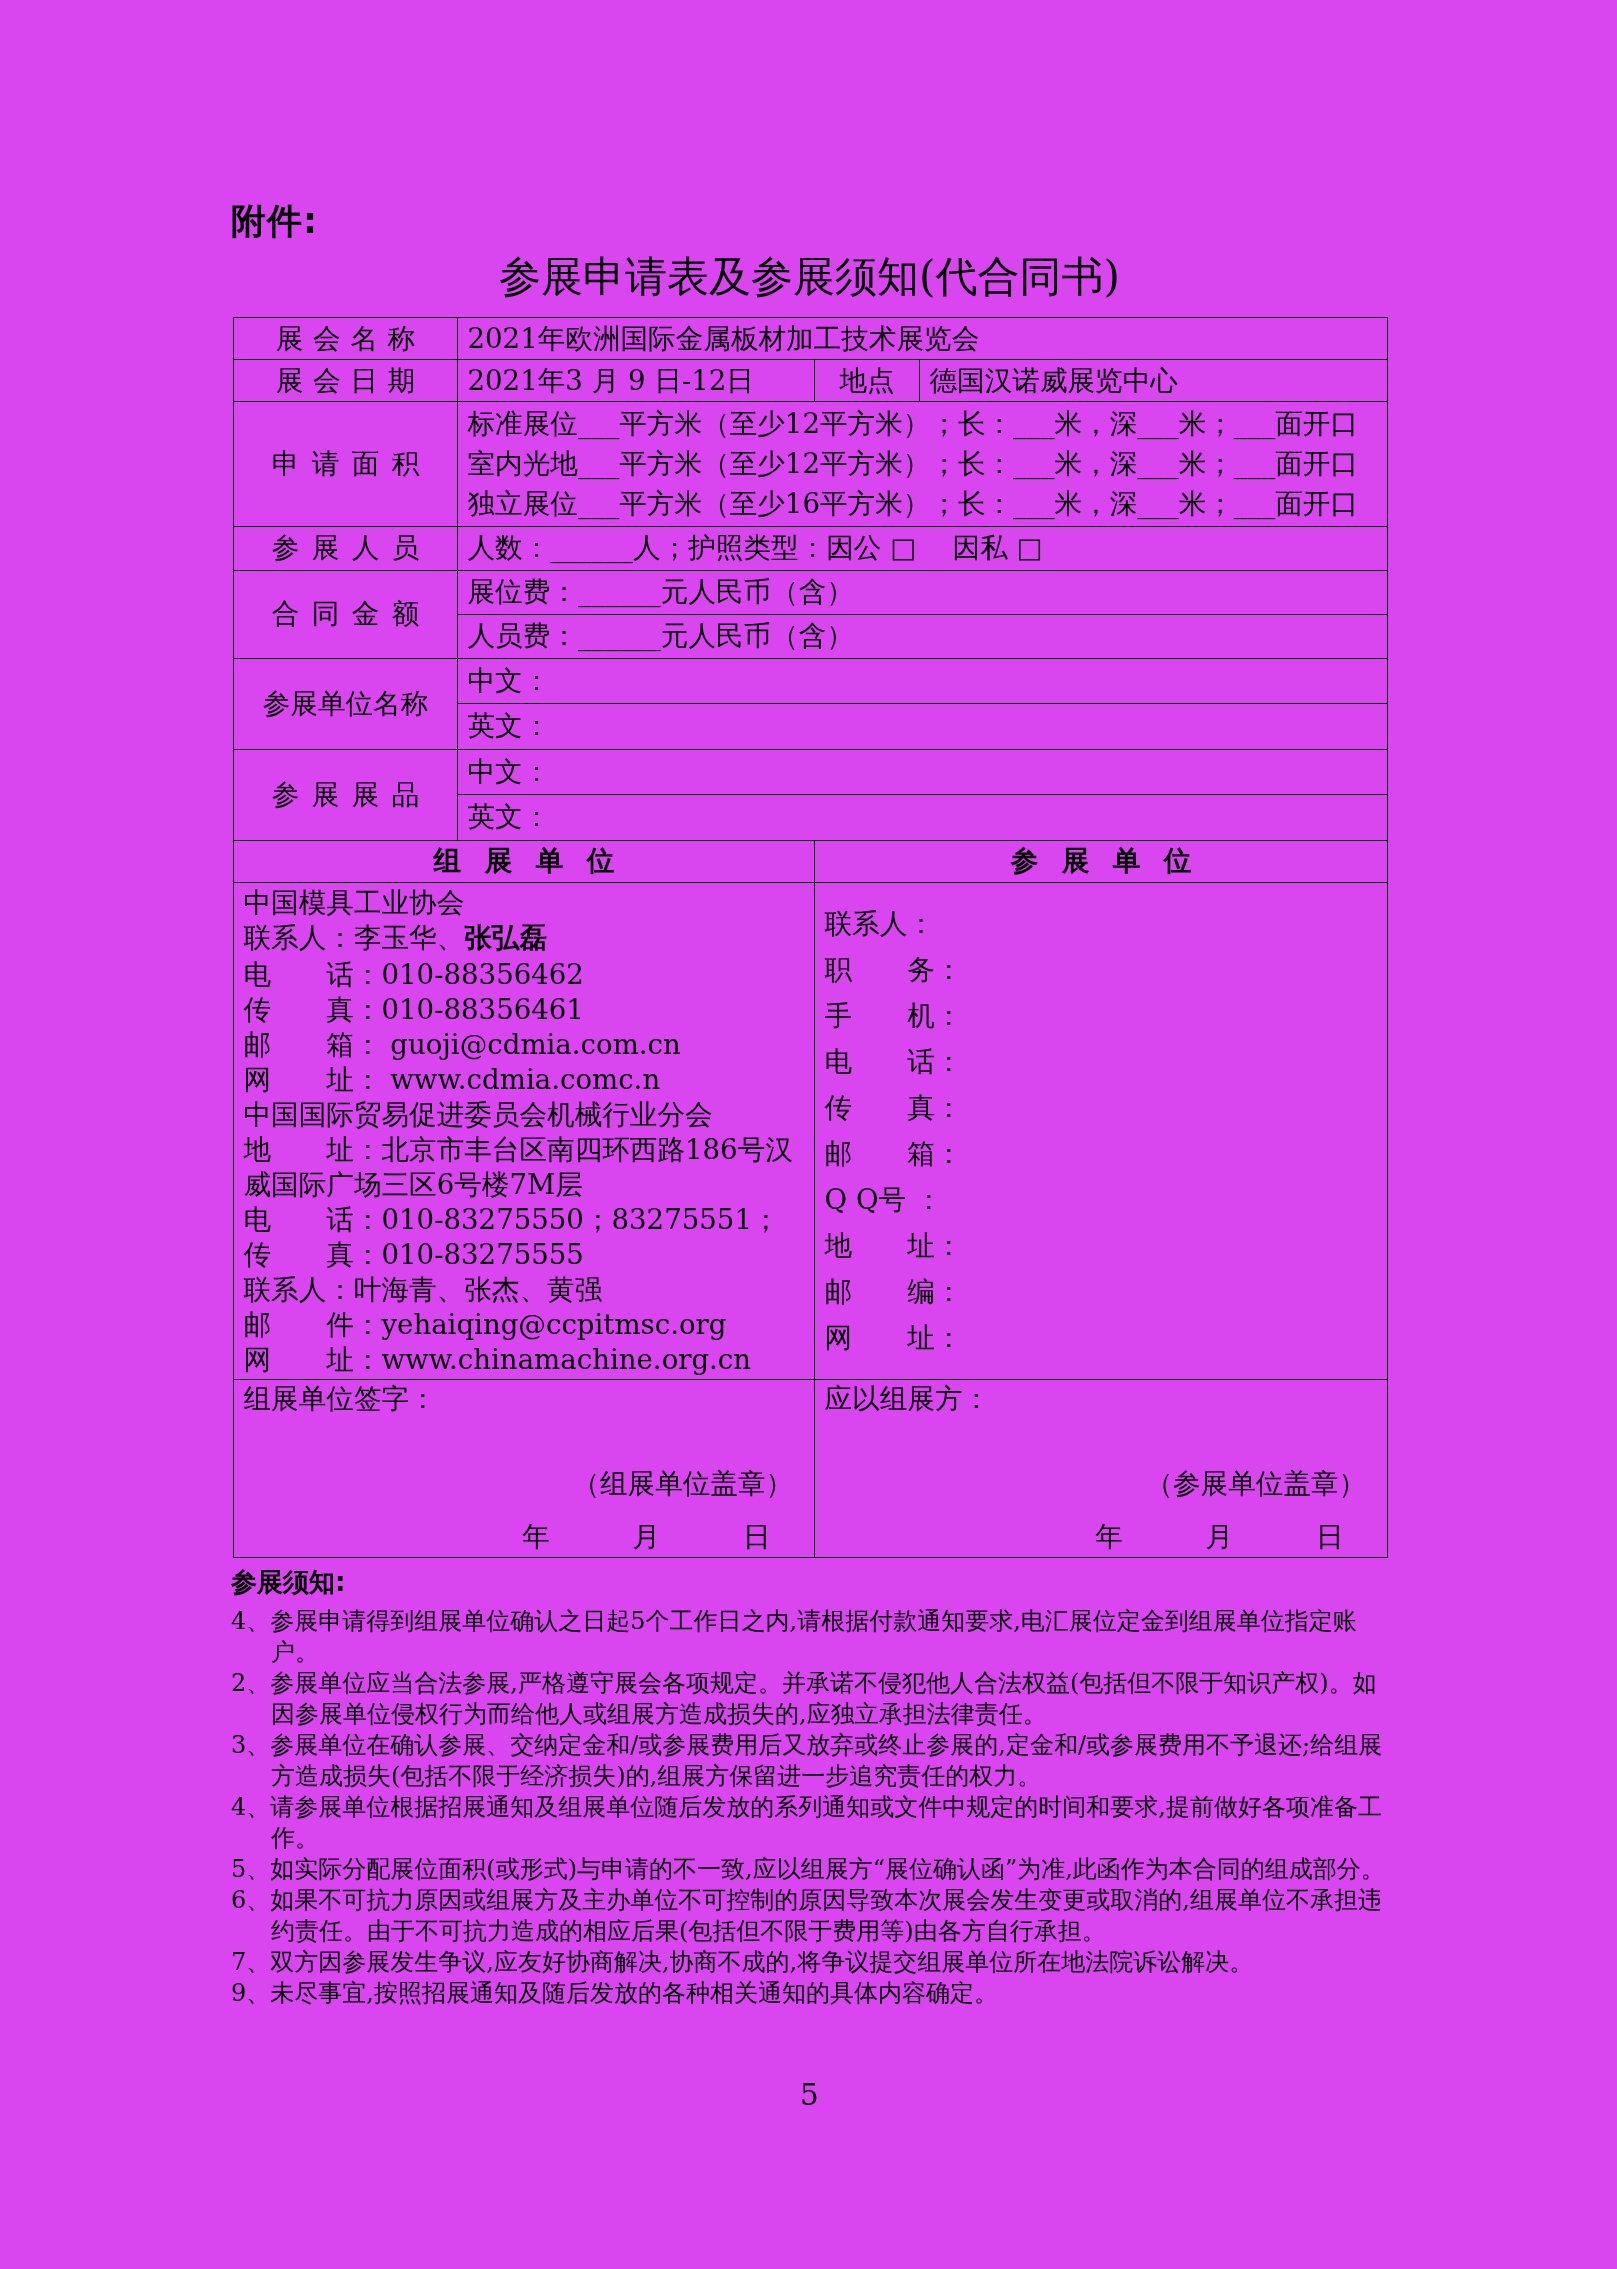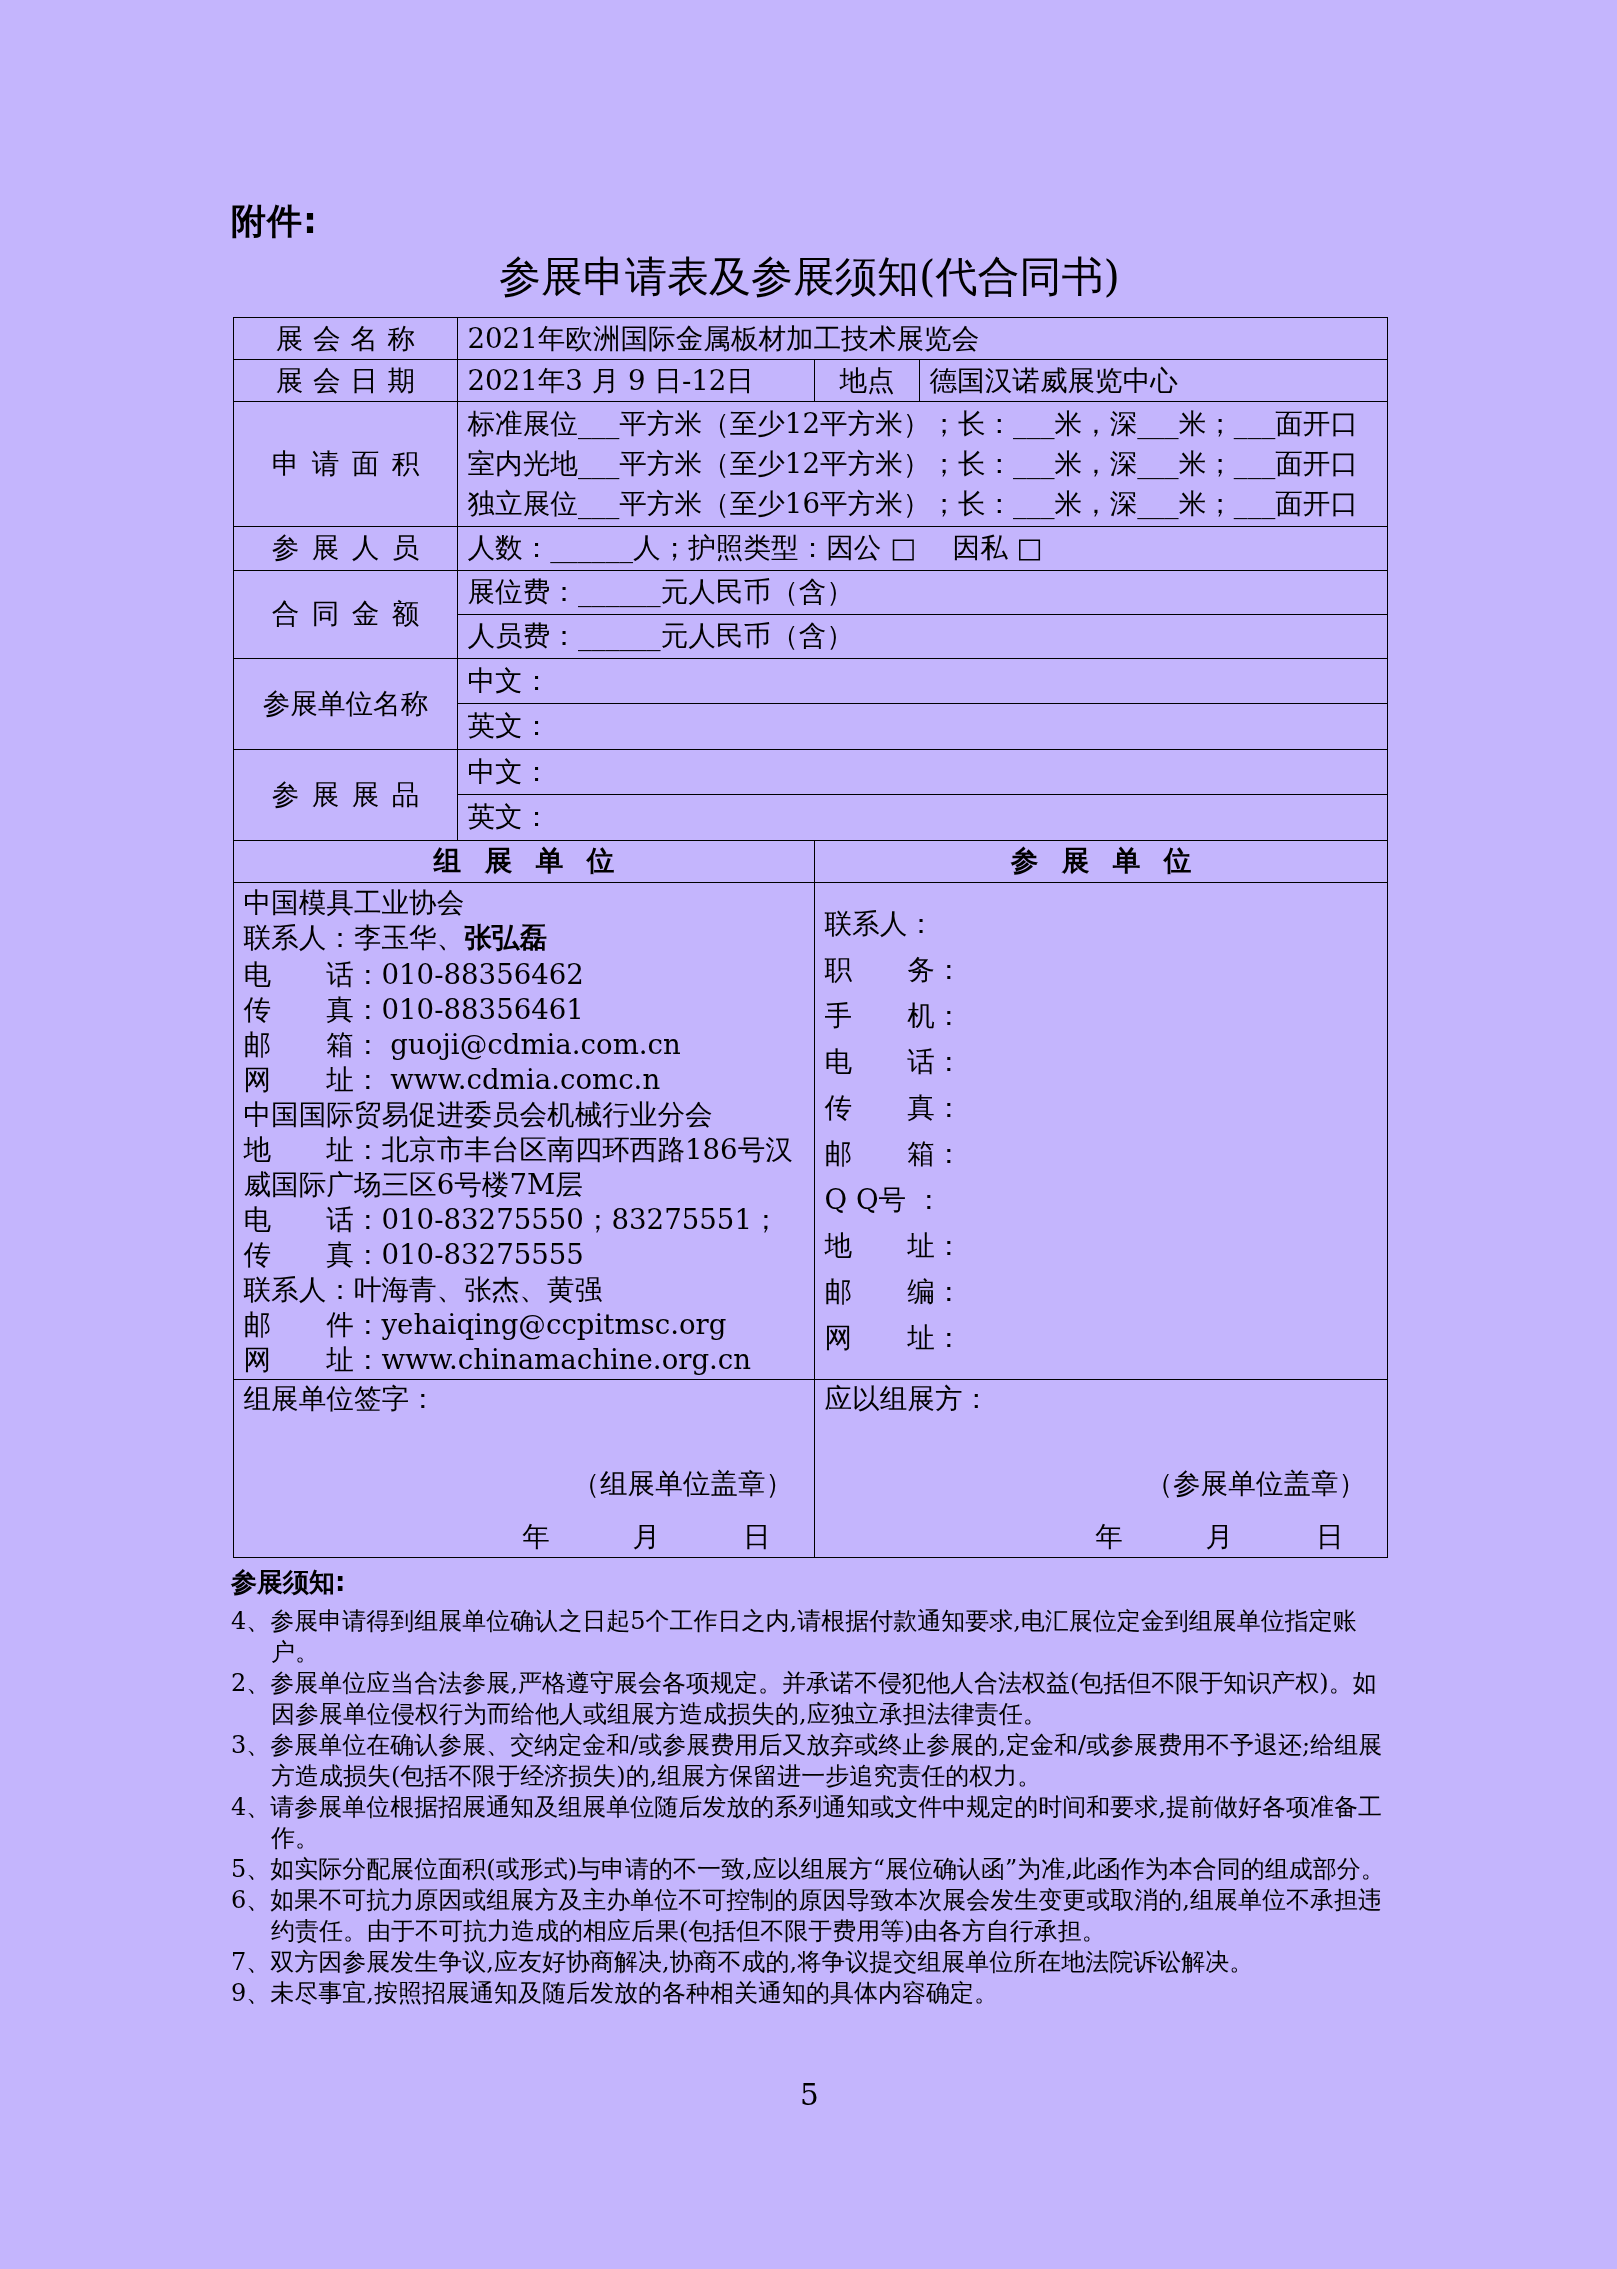--- a/index.html
+++ b/index.html
@@ -1,19 +1,19 @@
 <!DOCTYPE html>
 <html style="font-size:15px"><head>
 <meta charset="utf-8">
 <style>
   html,body{margin:0;padding:0;background:#888;}
   .page{
     position:relative;
     width:1618px;height:2269px;
-    background:#c4b5fd;
+    background:#d946ef;
     font-family:"DejaVu Serif","Liberation Serif",serif;
     color:#000;
     overflow:hidden;
   }
   .attachment{
     position:absolute;left:231px;top:198px;
     font-family:"DejaVu Sans","Liberation Sans",sans-serif;
     font-weight:700;font-size:35px;letter-spacing:1px;
   }
   .doc-title{

